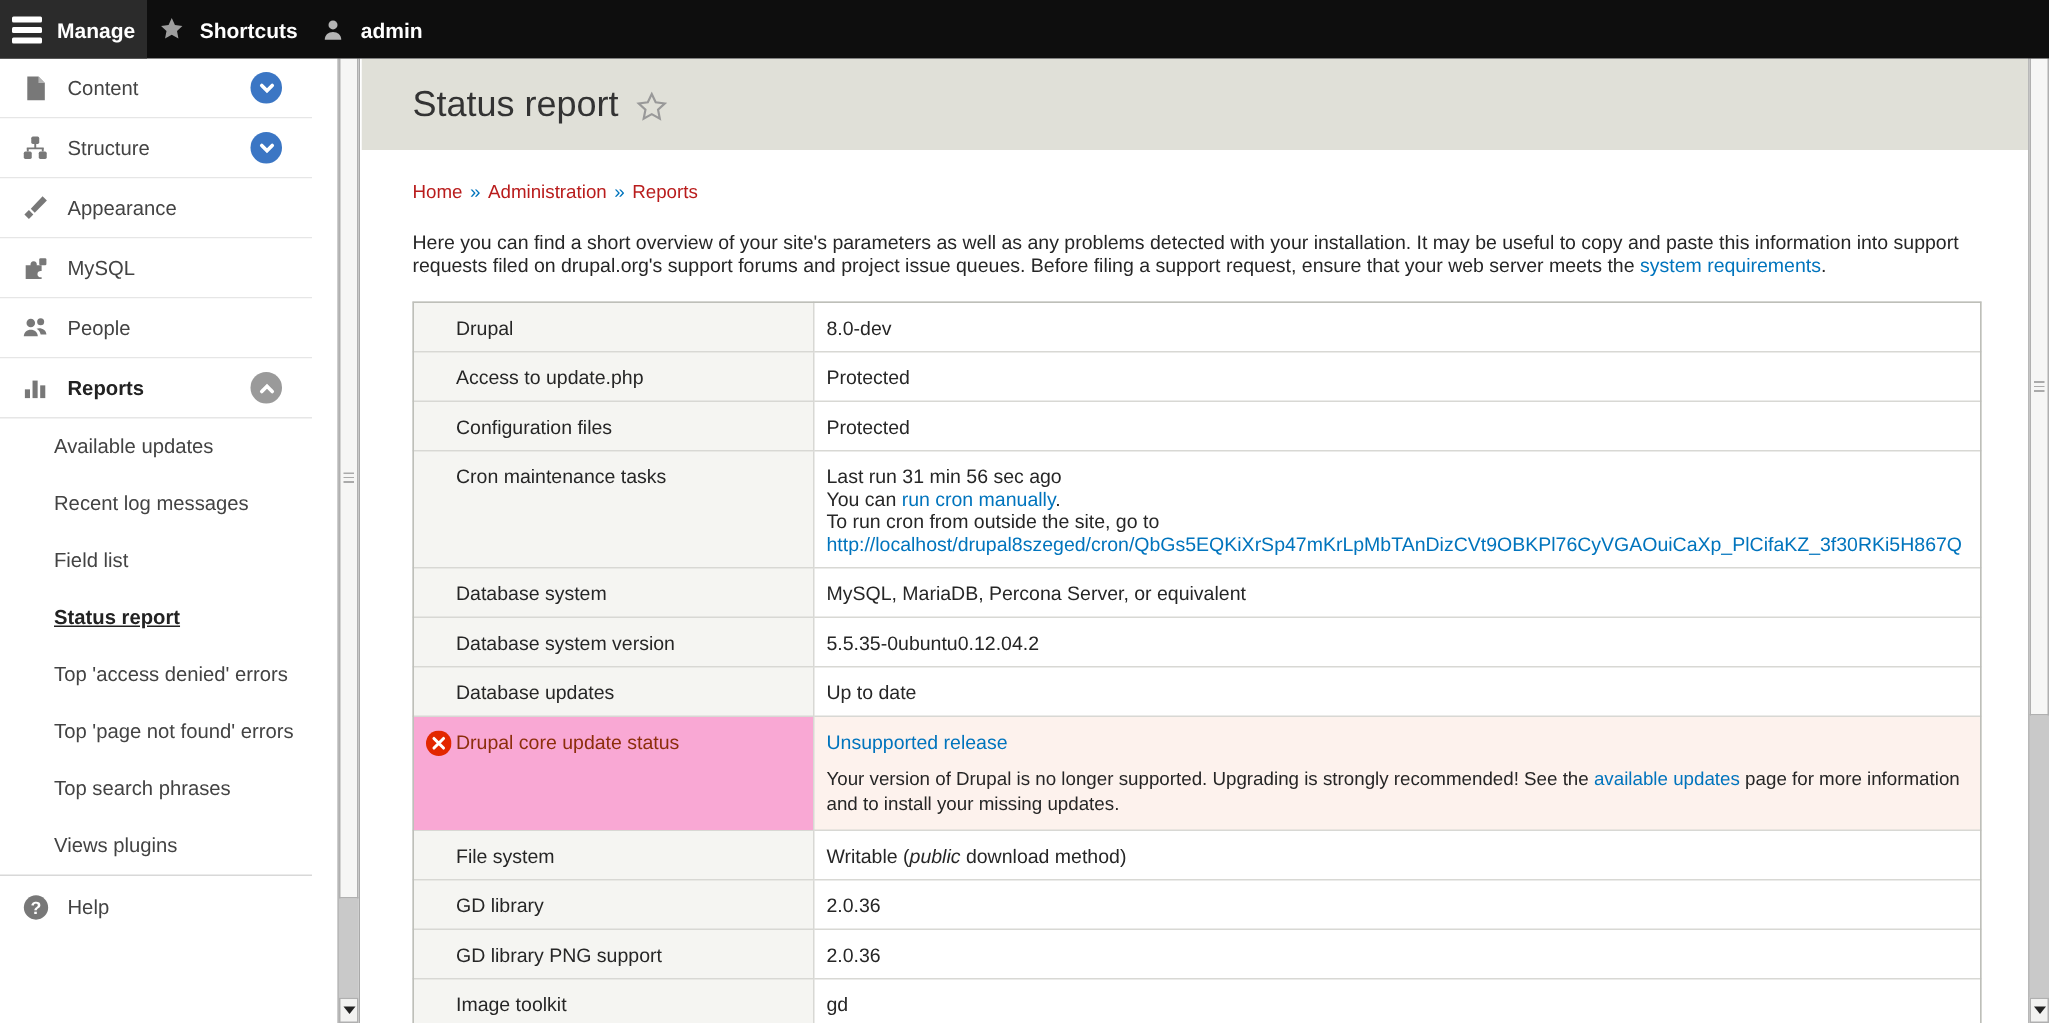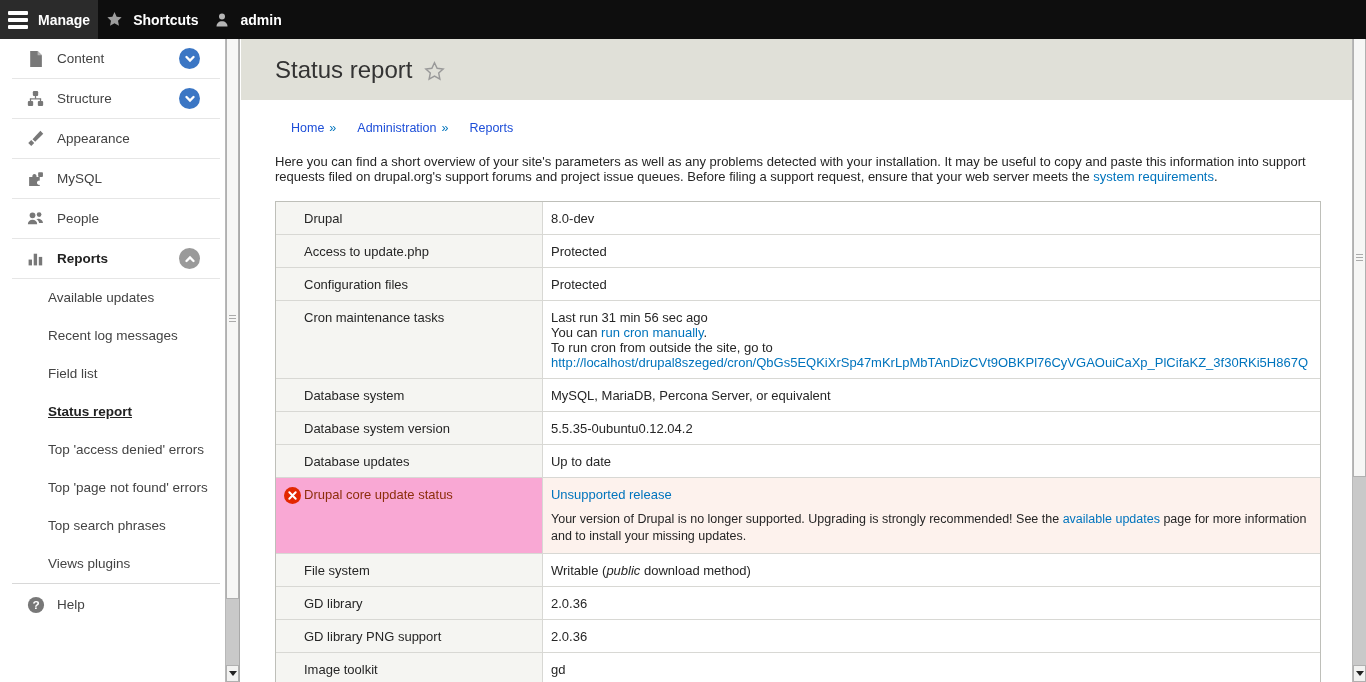--- a/index.html
+++ b/index.html
@@ -9,21 +9,21 @@
     font-family:"Liberation Sans", sans-serif; background:#fff; color:#262626;
   }
   
   .toolbar { position:absolute; top:0; left:0; width:1366px; height:39px; background:#0e0e0e; display:flex; z-index:30; }
   .tb-item { display:flex; align-items:center; gap:10px; padding:0 8px; color:#fff; font-weight:bold; font-size:14px; cursor:pointer; }
   .tb-manage { background:#2b2b2b; }
   .hamburger { display:flex; flex-direction:column; gap:3px; }
   .hamburger span { display:block; width:20px; height:4px; background:#fff; border-radius:1px; }
   
   .sidebar { position:absolute; top:39px; left:0; width:240px; bottom:0; background:#fff; border-right:1px solid #a9a9a9; z-index:20; }
-  .menu { position:absolute; left:12px; top:0; width:208px; }
+  .menu { position:absolute; left:0; top:0; width:208px; }
   .menu-item { display:flex; align-items:center; height:40px; border-bottom:1px solid #e6e6e6; padding-left:15px; position:relative; font-size:13.5px; color:#434343; cursor:pointer; background:#fff; }
   .menu-item .mi-icon { width:17px; height:17px; margin-right:13px; flex:0 0 auto; }
   .menu-item.bold { font-weight:bold; color:#222; }
   .chev { position:absolute; right:20px; width:21px; height:21px; border-radius:50%; background:#3b76c4; display:flex; align-items:center; justify-content:center; cursor:pointer; }
   .chev.gray { background:#9a9a9a; }
   .submenu { }
   .sub-item { padding:9px 10px 9px 36px; font-size:13.5px; line-height:20px; color:#434343; cursor:pointer; }
   .sub-item.active { font-weight:bold; text-decoration:underline; color:#222; }
   .help-item { display:flex; align-items:center; border-top:1px solid #d8d8d8; height:42px; padding-left:15px; font-size:13.5px; color:#434343; cursor:pointer; }
   .help-item .mi-icon { width:18px; height:18px; margin-right:12px; }
@@ -35,21 +35,21 @@
   .sb-btn { position:absolute; bottom:0; left:0; width:13px; height:17px; background:#f2f2f1; border:1px solid #b0b0b0; display:flex; align-items:center; justify-content:center; cursor:pointer; }
   .tri-down { width:0; height:0; border-left:4px solid transparent; border-right:4px solid transparent; border-top:5px solid #222; }
   .sidebar-scroll { right:0; top:0; }
   .page-scroll { right:0; top:39px; z-index:25; }
   
   .content { position:absolute; top:39px; left:241px; right:14px; bottom:0; background:#fff; overflow:hidden; }
   .header-band { height:61px; background:#e0e0d8; display:flex; align-items:center; padding-left:34px; }
   .page-title { font-size:24px; color:#333; font-weight:400; }
   .fav-star { margin-left:12px; margin-top:3px; cursor:pointer; }
   .breadcrumb { margin:21px 0 0 34px; font-size:12.5px; color:#0074bd; }
-  .breadcrumb a { color:#1d4ed8; text-decoration:none; cursor:pointer;margin-left:16px; }
+  .breadcrumb a { color:#b91c1c; text-decoration:none; cursor:pointer; }
   .bc-sep { margin:0 5px; }
   .intro { margin:19px 34px 0 34px; width:1046px; font-size:13px; line-height:15px; color:#262626; }
   a.lnk { color:#0074bd; text-decoration:none; cursor:pointer; }
   
   table.report { margin:17px 0 0 34px; width:1046px; border-collapse:collapse; font-size:13px; color:#262626; }
   table.report td { border:1px solid #d8d8d4; vertical-align:top; }
   table.report tr { }
   td.cl { width:286px; background:#f5f5f2; padding:9px 10px 8px 28px; }
   td.cv { padding:9px 12px 8px 8px; }
   tr.err td.cl { background:#f9a8d4; color:#8c2e0b; position:relative; }

